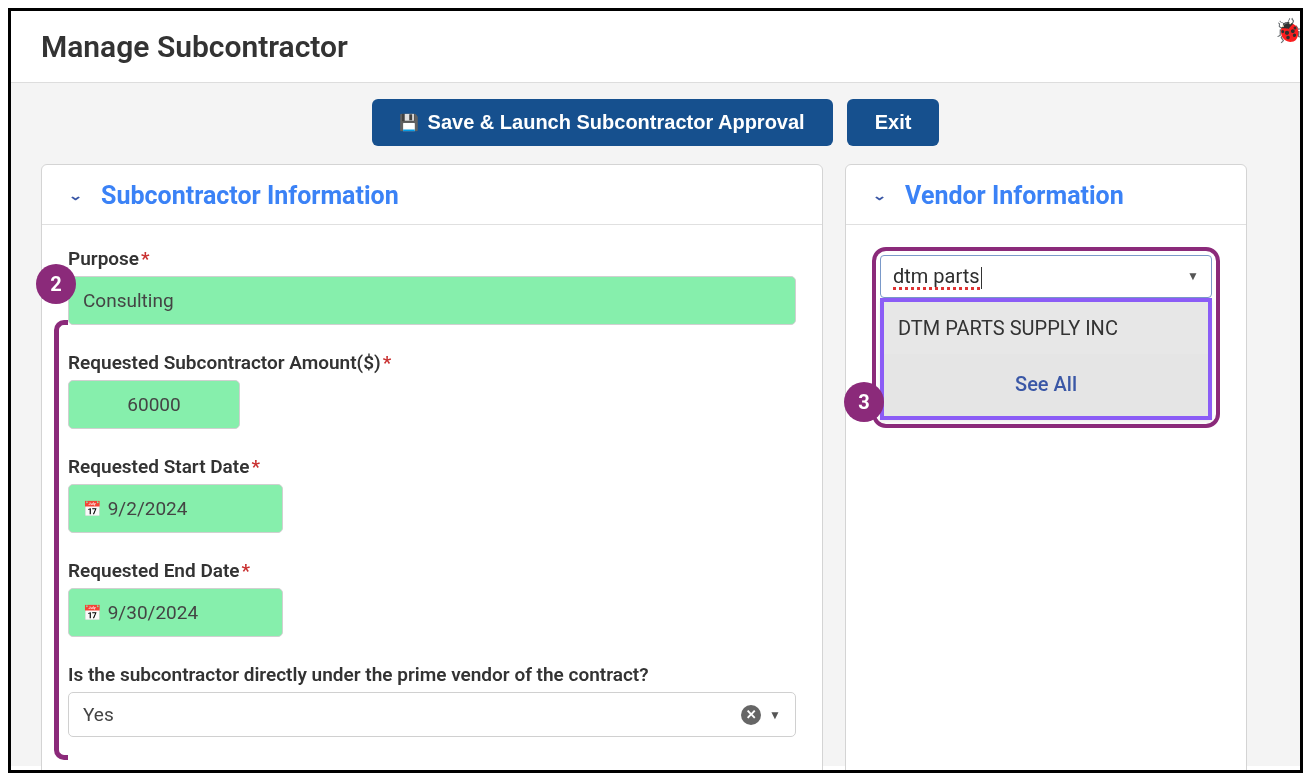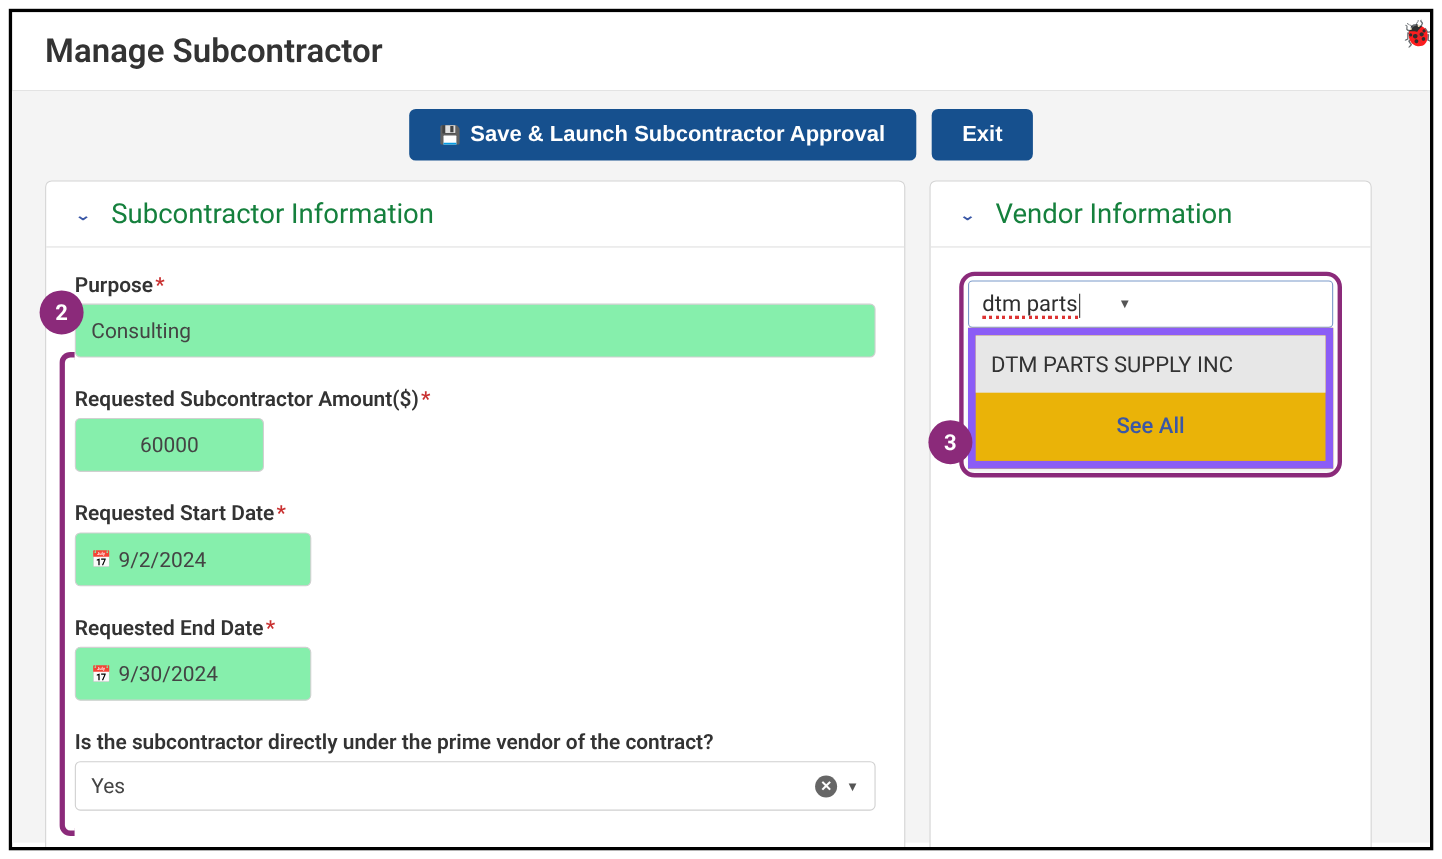--- a/index.html
+++ b/index.html
@@ -77,23 +77,23 @@
     padding: 16px 22px 14px 26px;
     border-bottom: 1px solid #e0e0e0;
   }
   .chevron {
     color: #3a57a6;
     font-size: 18px;
     font-weight: 700;
     transform: scaleY(0.7);
   }
   .panel-title {
-    color: #15803d;
+    color: #3b82f6;
     font-size: 25px;
-    font-weight: 400;
+    font-weight: 700;
   }
   .panel-body {
     padding: 22px 26px;
   }
   .field {
     margin-bottom: 26px;
   }
   .label {
     font-size: 19px;
     font-weight: 600;
@@ -152,39 +152,39 @@
   .vendor-highlight {
     border: 4px solid #8b2a7a;
     border-radius: 14px;
     padding: 4px;
   }
   .vendor-input-box {
     border: 1px solid #7a99c9;
     border-radius: 4px;
     padding: 8px 12px;
     font-size: 20px;
-    display:flex; align-items:center; justify-content:flex-start;gap:35px;
+    display:flex; align-items:center; justify-content:space-between;gap:35px;
   }
   .vendor-typed {
     position: relative;
   }
   .vendor-typed::after {
     content:"";
     position:absolute;
     left:0; right:0; bottom:-2px;
     height:3px;
     background: repeating-linear-gradient(90deg, #d33 0, #d33 3px, transparent 3px, transparent 6px);
   }
   .cursor-bar {
     display:inline-block; width:1px; height:22px;
     background:#333; vertical-align:middle; margin-left:1px;
   }
   .vendor-dropdown {
-    border: 7px solid #8b5cf6;
-    background:#eab308;
+    border: 4px solid #8b5cf6;
+    background:#e5e5e5;
     box-shadow: 0 2px 4px rgba(0,0,0,0.08);
   }
   .vendor-option {
     padding: 14px 14px;
     font-size: 20px;
     color: #333;
     background: #e7e7e7;
   }
   .see-all {
     text-align:center;

